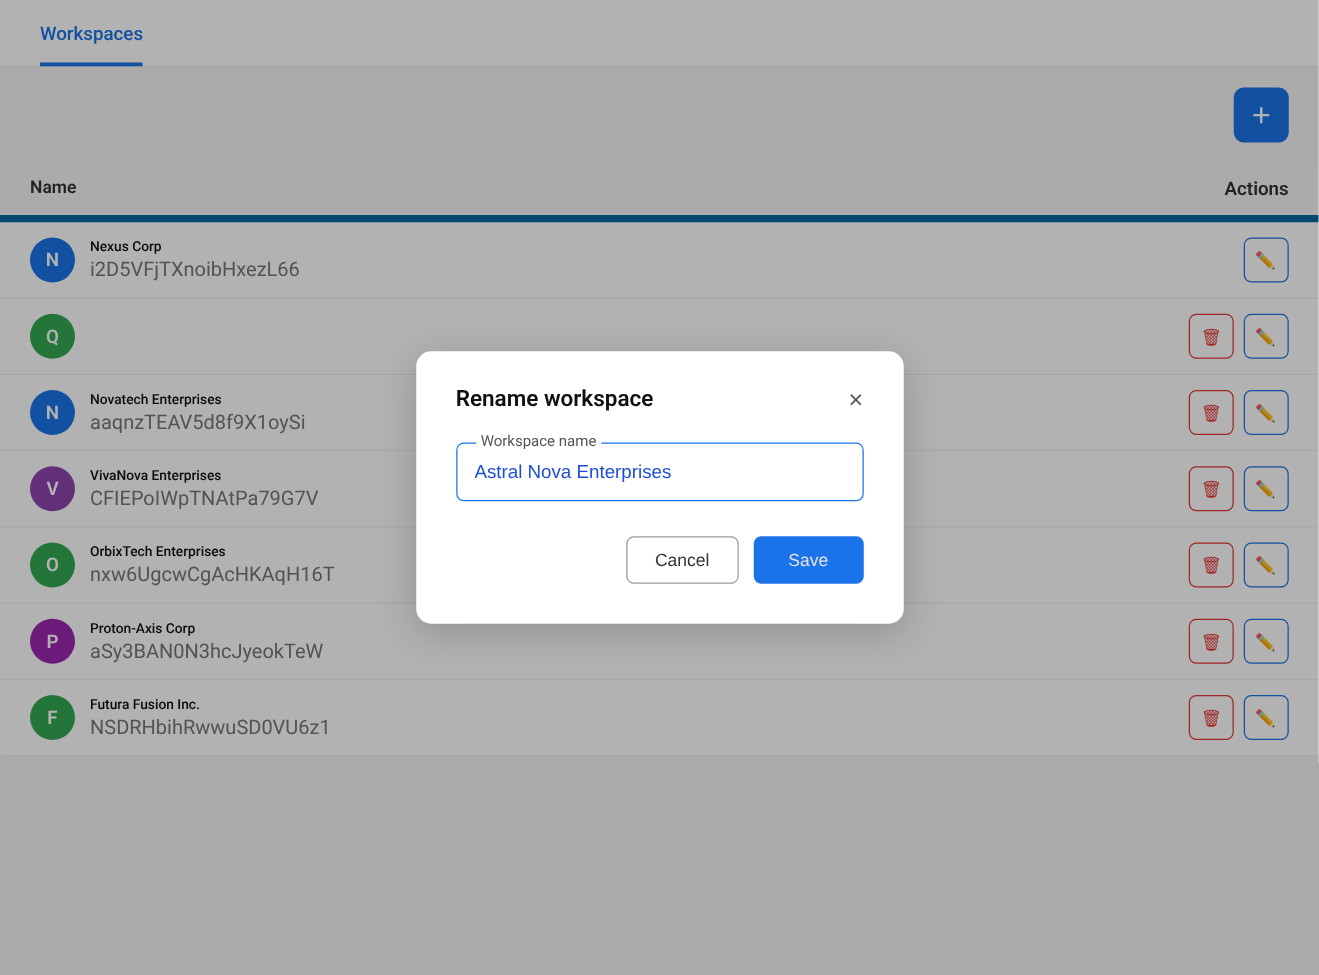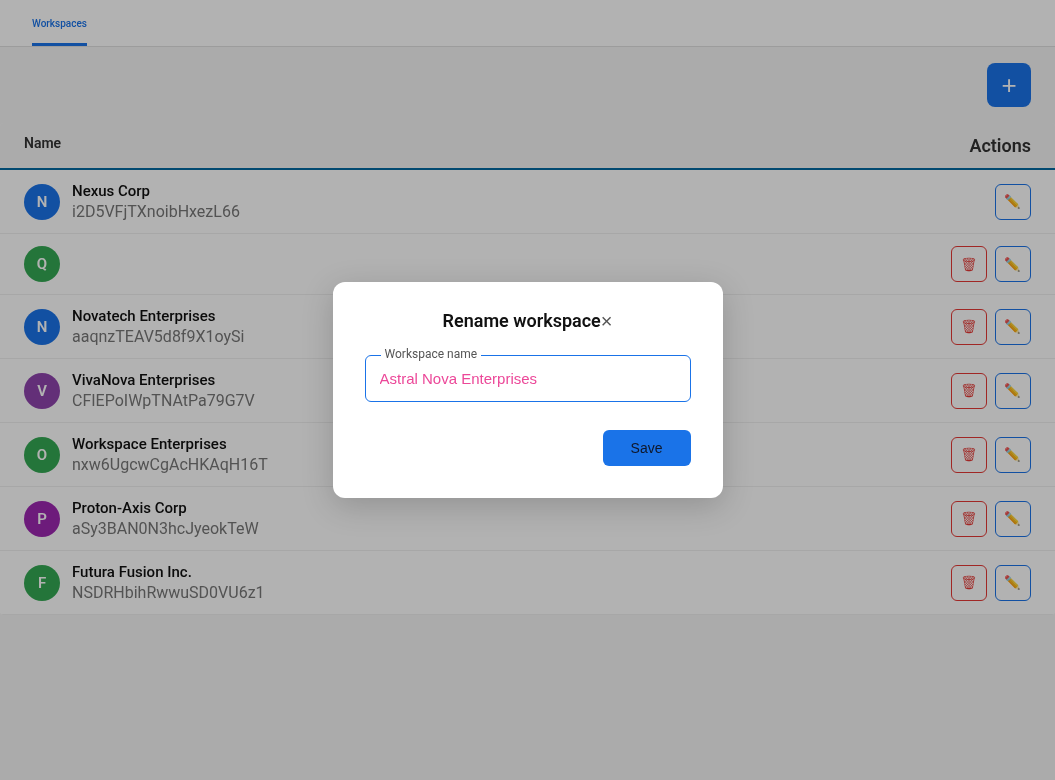--- a/index.html
+++ b/index.html
@@ -20,21 +20,21 @@
     
     .top-nav {
       background: white;
       padding: 0 32px;
       border-bottom: 1px solid #e0e0e0;
     }
     .tab-item {
       display: inline-block;
       padding: 18px 0 14px;
       color: #1a73e8;
-      font-size: 10px;
+      font-size: 15px;
       font-weight: 500;
       border-bottom: 3px solid #1a73e8;
       cursor: pointer;
     }
     
     .content-area {
       padding: 0;
       background: #f5f5f5;
     }
     
@@ -63,29 +63,29 @@
       background: white;
       margin: 0 0;
       border-radius: 4px;
       overflow: hidden;
     }
     .table-header {
       display: flex;
       justify-content: space-between;
       padding: 12px 24px;
       background: #f5f5f5;
-      border-bottom: 2px solid #0369a1;
+      border-bottom: 6px solid #0369a1;
     }
     .table-header-name {
       font-size: 14px;
       font-weight: 600;
       color: #333;
     }
     .table-header-actions {
-      font-size: 18px;
+      font-size: 15px;
       font-weight: 600;
       color: #333;
     }
     .table-row {
       display: flex;
       align-items: center;
       justify-content: space-between;
       padding: 12px 24px;
       background: white;
       border-bottom: 1px solid #efefef;
@@ -101,21 +101,21 @@
       border-radius: 50%;
       display: flex;
       align-items: center;
       justify-content: center;
       color: white;
       font-weight: 600;
       font-size: 15px;
       flex-shrink: 0;
     }
     .row-info .name {
-      font-size: 15px;
+      font-size: 11px;
       font-weight: 500;
       color: #111;
     }
     .row-info .id {
       font-size: 16px;
       color: #777;
       margin-top: 2px;
     }
     .row-actions {
       display: flex;
@@ -149,21 +149,21 @@
     .modal {
       background: white;
       border-radius: 12px;
       padding: 28px 32px 32px;
       width: 390px;
       box-shadow: 0 8px 32px rgba(0,0,0,0.18);
       position: relative;
     }
     .modal-header {
       display: flex;
-      justify-content: center;
+      justify-content: space-between;
       align-items: center;
       margin-bottom: 24px;
     }
     .modal-title {
       font-size: 18px;
       font-weight: 600;
       color: #111;
     }
     .modal-close {
       background: none;
@@ -188,42 +188,42 @@
       color: #555;
       z-index: 1;
     }
     .field-input {
       width: 100%;
       border: 1.5px solid #1a73e8;
       border-radius: 6px;
       padding: 14px 14px;
       font-size: 15px;
       outline: none;
-      color: #ec4899;
+      color: #1d4ed8;
     }
     .modal-actions {
       display: flex;
       justify-content: flex-end;
       gap: 12px;
     }
     .cancel-btn {
       padding: 10px 22px;
       border: 1px solid #999;
       border-radius: 6px;
       background: white;
       color: #333;
       font-size: 14px;
       cursor: pointer;
     }
     .save-btn {
       padding: 10px 28px;
       border: none;
       border-radius: 6px;
       background: #1a73e8;
-      color: #0f172a;
+      color: #e5e5e5;
       font-size: 14px;
       font-weight: 500;
       cursor: pointer;
     }
   </style>
 </head>
 <body>
 
 <div class="main-container">
 
@@ -302,21 +302,21 @@
         </button>
         <button class="icon-btn edit">
           <span>✏️</span>
         </button>
       </div>
     </div>
           <div class="table-row">
       <div class="row-left">
         <div class="avatar" style="background:#34a853">O</div>
         <div class="row-info">
-          <div class="name">Workspace Enterprises</div>
+          <div class="name">OrbixTech Enterprises</div>
           <div class="id">nxw6UgcwCgAcHKAqH16T</div>
         </div>
       </div>
       <div class="row-actions">
         <button class="icon-btn delete">
           <span>🗑</span>
         </button>
         <button class="icon-btn edit">
           <span>✏️</span>
         </button>
@@ -364,17 +364,18 @@
     <div class="modal">
       <div class="modal-header">
         <span class="modal-title">Rename workspace</span>
         <button class="modal-close">×</button>
       </div>
       <div class="field-group">
         <span class="field-label">Workspace name</span>
         <input class="field-input" type="text" value="Astral Nova Enterprises" style="">
       </div>
       <div class="modal-actions">
+        <button class="cancel-btn">Cancel</button>
         <button class="save-btn">Save</button>
       </div>
     </div>
   </div>
 </div>
 
 </body></html>

